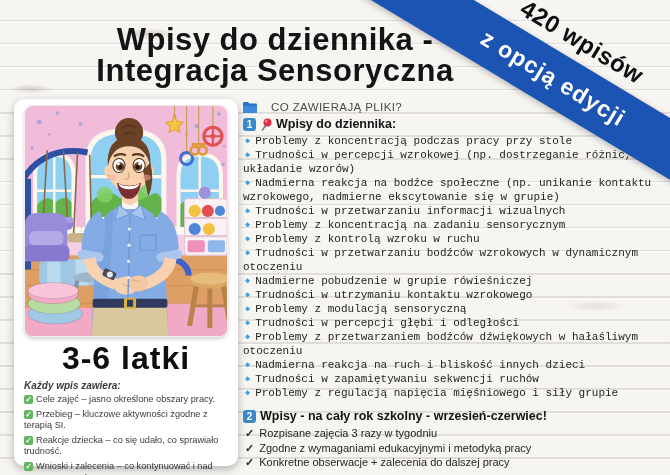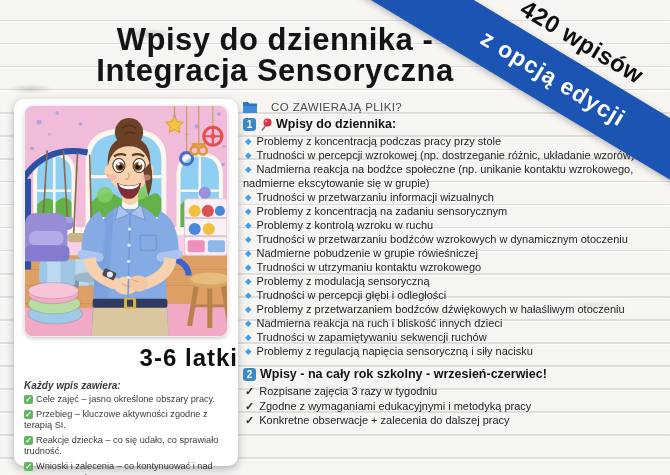--- a/index.html
+++ b/index.html
@@ -28,36 +28,36 @@
   .ribbon-band{position:absolute;top:52px;right:-118px;width:470px;padding:13px 0;
     transform:rotate(31deg);text-align:center;color:#fff;font-size:23px;font-weight:800;
     letter-spacing:1px;z-index:3;box-shadow:0 2px 6px rgba(0,0,0,.25);}
 
   
   .left-card{position:absolute;left:14px;top:99px;width:224px;height:367px;background:#fff;
     border-radius:10px;box-shadow:0 3px 9px rgba(0,0,0,.28);z-index:2;}
   .photo-frame{margin:7px auto 0;width:202px;height:230px;border-radius:8px;overflow:hidden;
     box-shadow:0 0 0 1px #f0eded, 0 2px 5px rgba(0,0,0,.25);background:#fff;}
   .photo-frame svg{display:block;}
-  .age{margin-top:4px;text-align:right;font-size:24px;line-height:36px;font-weight:800;color:#0f0f0f;letter-spacing:1px;}
+  .age{margin-top:4px;text-align:center;font-size:32px;line-height:36px;font-weight:800;color:#0f0f0f;letter-spacing:1px;}
   .entry-block{padding:0 10px;}
   .entry-intro{font-size:10px;color:#3b3b3b;margin:4px 0 3px;font-weight:700;font-style:italic;}
   .entry-item{font-size:9.2px;line-height:11.6px;color:#3b3b3b;margin-bottom:3px;}
   .gcheck{display:inline-block;width:9px;height:9px;background:#63b55f;border-radius:2px;color:#fff;
     font-size:8px;line-height:9px;text-align:center;margin-right:3px;font-weight:700;}
 
   
   .right-col{position:absolute;left:243px;top:101px;width:421px;z-index:2;color:#242424;}
   .files-header{display:flex;align-items:center;gap:14px;font-size:11.5px;letter-spacing:.4px;
     color:#4a4a4a;margin-bottom:4px;}
   .sec-title{display:flex;align-items:center;gap:4px;font-size:12.5px;font-weight:800;color:#141414;margin-bottom:3px;}
   .keycap{display:inline-block;width:13px;height:13px;border-radius:3px;background:#3b88c8;color:#fff;
     font-size:10px;line-height:13px;text-align:center;font-weight:700;flex:0 0 13px;}
   .blist{font-size:11px;line-height:14px;}
-  .bitem{margin:0;}
+  .bitem{margin:0;font-family:Liberation Mono, monospace;}
   .dia{font-size:8.5px;color:#3f9fe8;margin:0 5px 0 2px;vertical-align:1px;}
   .sec2{margin-top:9px;}
   .clist{font-size:11px;line-height:14.6px;}
   .ck{font-weight:700;color:#2d2d2d;margin:0 5px 0 2px;}
 </style>
 </head>
 <body>
 
 <div class="smudge s1"></div>
 <div class="smudge s2"></div>
@@ -329,21 +329,21 @@
     <div class="bitem"><span class="dia">◆</span><span>Problemy z koncentracją na zadaniu sensorycznym</span></div>
     <div class="bitem"><span class="dia">◆</span><span>Problemy z kontrolą wzroku w ruchu</span></div>
     <div class="bitem"><span class="dia">◆</span><span>Trudności w przetwarzaniu bodźców wzrokowych w dynamicznym otoczeniu</span></div>
     <div class="bitem"><span class="dia">◆</span><span>Nadmierne pobudzenie w grupie rówieśniczej</span></div>
     <div class="bitem"><span class="dia">◆</span><span>Trudności w utrzymaniu kontaktu wzrokowego</span></div>
     <div class="bitem"><span class="dia">◆</span><span>Problemy z modulacją sensoryczną</span></div>
     <div class="bitem"><span class="dia">◆</span><span>Trudności w percepcji głębi i odległości</span></div>
     <div class="bitem"><span class="dia">◆</span><span>Problemy z przetwarzaniem bodźców dźwiękowych w hałaśliwym otoczeniu</span></div>
     <div class="bitem"><span class="dia">◆</span><span>Nadmierna reakcja na ruch i bliskość innych dzieci</span></div>
     <div class="bitem"><span class="dia">◆</span><span>Trudności w zapamiętywaniu sekwencji ruchów</span></div>
-    <div class="bitem"><span class="dia">◆</span><span>Problemy z regulacją napięcia sensoryczną i siły nacisku</span></div>
+    <div class="bitem"><span class="dia">◆</span><span>Problemy z regulacją napięcia mięśniowego i siły grupie</span></div>
   </div>
 
   <div class="sec-title sec2">
     <span class="keycap">2</span>
     <span>Wpisy - na cały rok szkolny - wrzesień-czerwiec!</span>
   </div>
   <div class="clist">
     <div><span class="ck">✓</span><span>Rozpisane zajęcia 3 razy w tygodniu</span></div>
     <div><span class="ck">✓</span><span>Zgodne z wymaganiami edukacyjnymi i metodyką pracy</span></div>
     <div><span class="ck">✓</span><span>Konkretne obserwacje + zalecenia do dalszej pracy</span></div>

